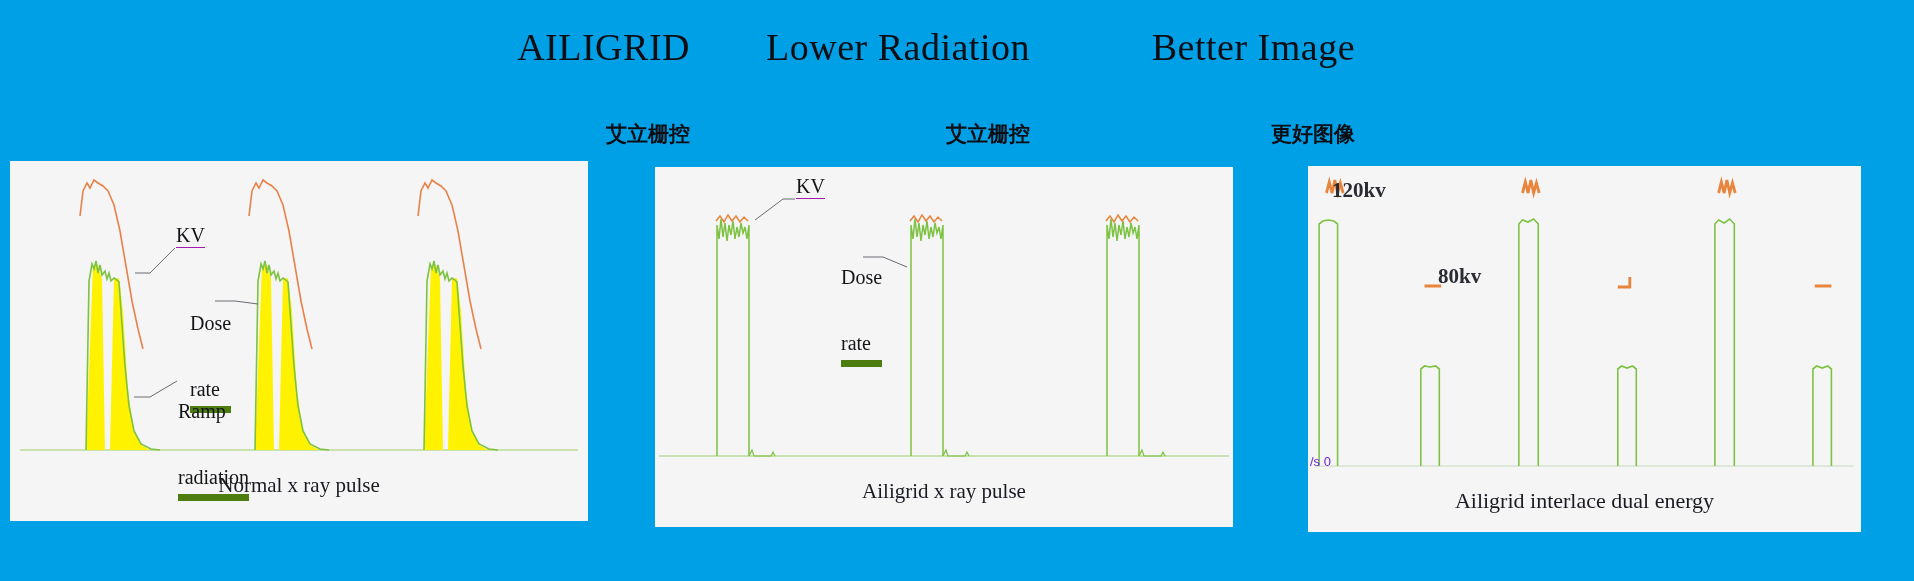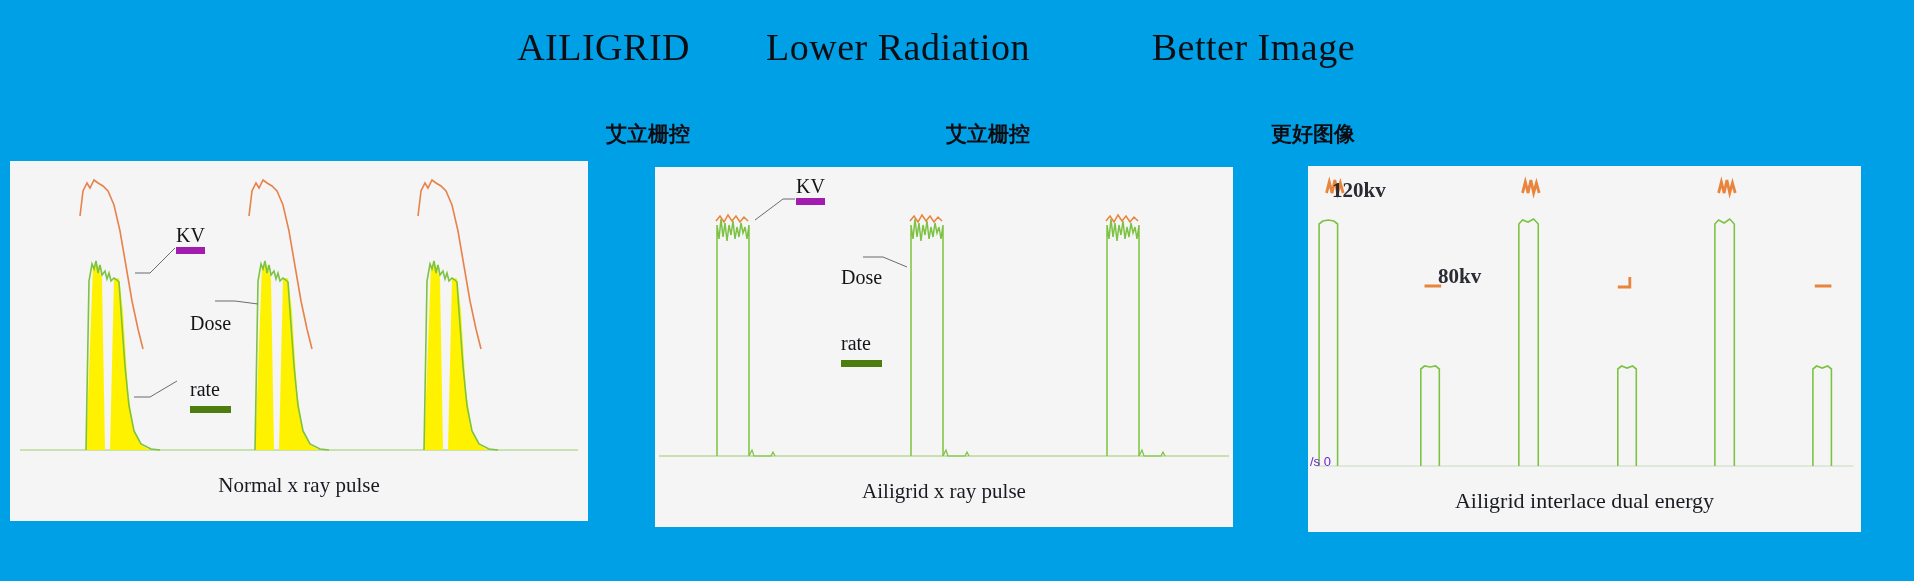--- a/index.html
+++ b/index.html
@@ -79,21 +79,21 @@
   #panel-2 .caption { top: 322px; font-weight: normal; font-size: 22px; }
 
   
   .annot {
     position: absolute;
     font-family: "Liberation Serif", serif;
     font-size: 20px;
     line-height: 22px;
     color: #151519;
     white-space: pre;
-    border-bottom: 7px solid #a21caf;
+    border-bottom: 1px solid #a21caf;
     padding-bottom: 1px;
   }
   .annot.two-line { border-bottom: none; }
   .annot.two-line > span { display: block; }
   .annot.two-line > span:last-child {
     border-bottom: 7px solid #4d7c0f;
     padding-bottom: 6px;
   }
 
   
@@ -184,20 +184,24 @@
     </svg>
   </div>
 
   <div class="annot" style="left:166px; top:63px;">KV</div>
 
   <div class="annot two-line" style="left:180px; top:107px;">
     <span>Dose</span>
     <span>rate</span>
   </div>
 
+  <div class="annot two-line" style="left:168px; top:195px;">
+    <span>Ramp</span>
+    <span>radiation</span>
+  </div>
 
   <div class="caption">Normal x ray pulse</div>
 </div>
 
 <div class="panel" id="panel-1">
   <div class="plot">
     <svg viewBox="0 0 578 305" preserveAspectRatio="none">
       <line x1="4" y1="289" x2="574" y2="289" stroke="#9ecb6a" stroke-width="1.2"></line>
 
       <g>

